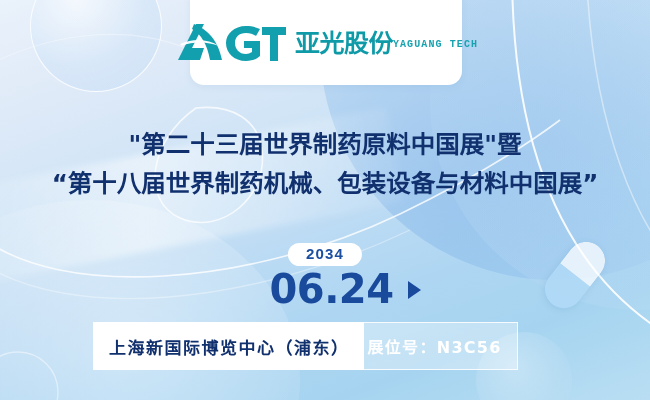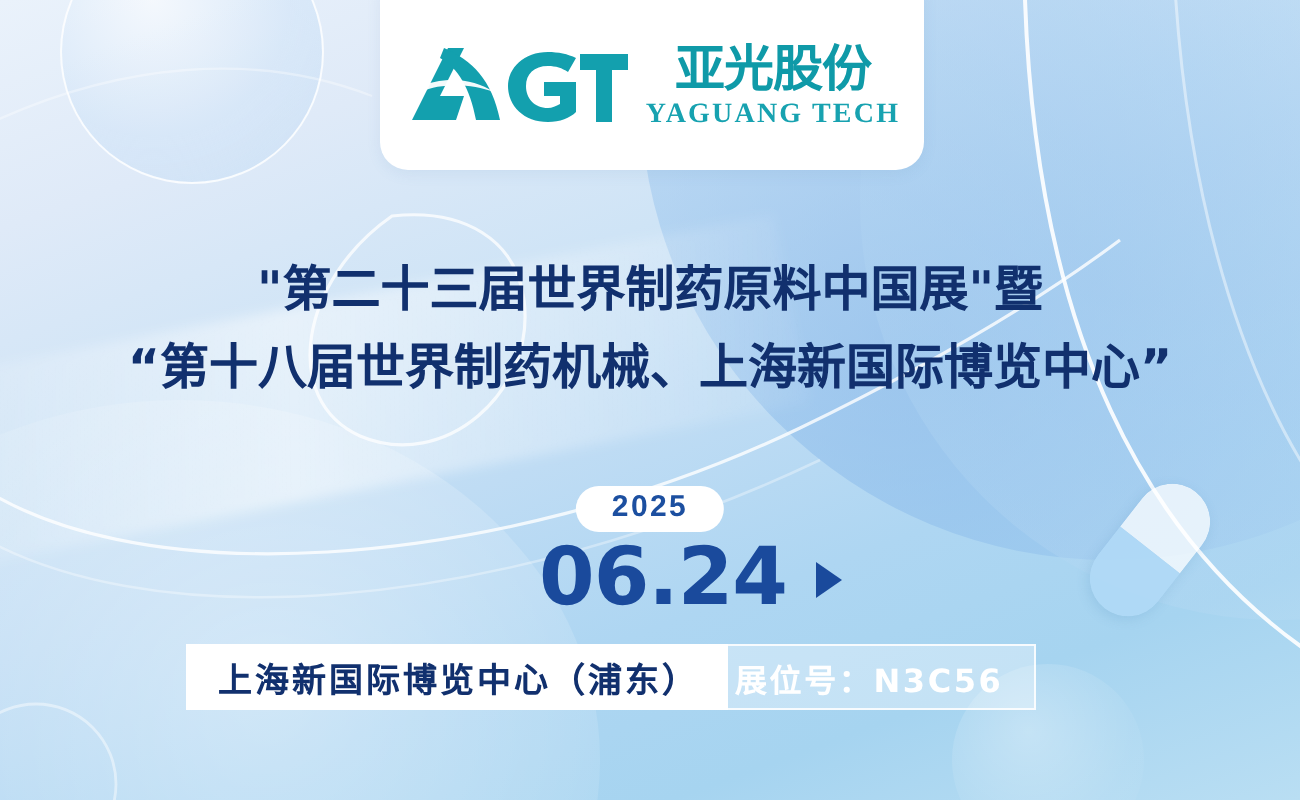--- a/index.html
+++ b/index.html
@@ -168,36 +168,36 @@
     gap: 9px;
     padding-top: 4px;
     box-sizing: border-box;
   }
   .logo-mark {
     display: block;
     flex: 0 0 auto;
   }
   .logo-words {
     display: flex;
-    flex-direction: column;
+    flex-direction: row;
     align-items: center;
     line-height: 1;
     margin-top: 3px;
   }
   .logo-cn {
     font-family: "DejaVu Sans", "Liberation Sans", sans-serif;
     font-size: 25px;
     font-weight: bold;
     color: #0f9aa8;
     letter-spacing: -0.5px;
     white-space: nowrap;
   }
   .logo-en {
-    font-family: Liberation Serif, serif;
-    font-size: 14px;
+    font-family: Liberation Mono, monospace;
+    font-size: 10px;
     font-weight: bold;
     color: #17a2b0;
     letter-spacing: 1.1px;
     margin-top: 4px;
     white-space: nowrap;
   }
 
   
   .headline {
     position: absolute;
@@ -275,21 +275,21 @@
   }
 
   
   .venue-bar {
     position: absolute;
     left: 93px;
     top: 322px;
     display: flex;
     align-items: stretch;
     z-index: 5;
-    height: 33px;
+    height: 48px;
   }
   .venue-name {
     background: #ffffff;
     display: flex;
     align-items: center;
     padding: 0 14px 0 16px;
     font-family: "DejaVu Sans", "Liberation Sans", sans-serif;
     font-size: 17px;
     font-weight: bold;
     color: #11306e;
@@ -363,25 +363,25 @@
       <path d="M88 7 L112 7 L112 15 L104 15 L104 41 L96 41 L96 15 L88 15 Z" fill="#13a0ae"></path>
     </svg>
     <div class="logo-words">
       <div class="logo-cn">亚光股份</div>
       <div class="logo-en">YAGUANG TECH</div>
     </div>
   </div>
 
   <div class="headline">
     <div class="headline-line l1">"第二十三届世界制药原料中国展"暨</div>
-    <div class="headline-line l2">“第十八届世界制药机械、上海新国际博览中心”</div>
+    <div class="headline-line l2">“第十八届世界制药机械、包装设备与材料中国展”</div>
   </div>
 
   <div class="year-pill">
-    <span>2025</span>
+    <span>2034</span>
   </div>
 
   <div class="date-row">
     <div class="date-num">06.24</div>
     <div class="date-arrow"></div>
   </div>
 
   <div class="venue-bar">
     <div class="venue-name">上海新国际博览中心（浦东）</div>
     <div class="venue-booth">展位号：N3C56</div>

